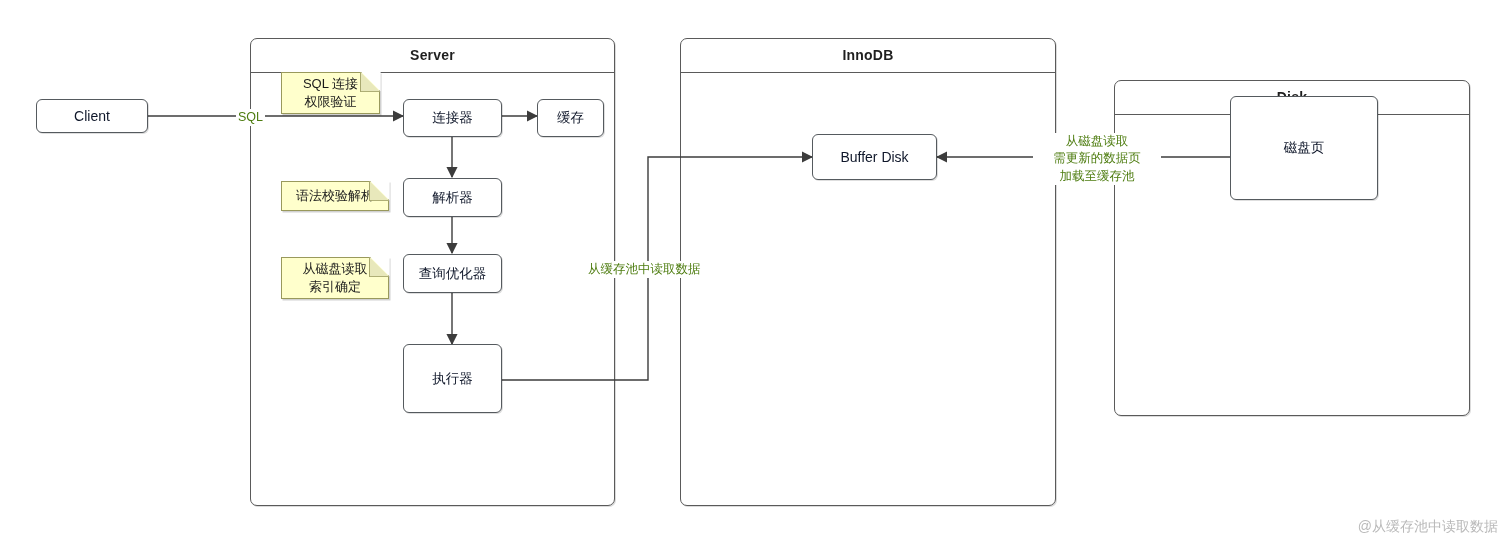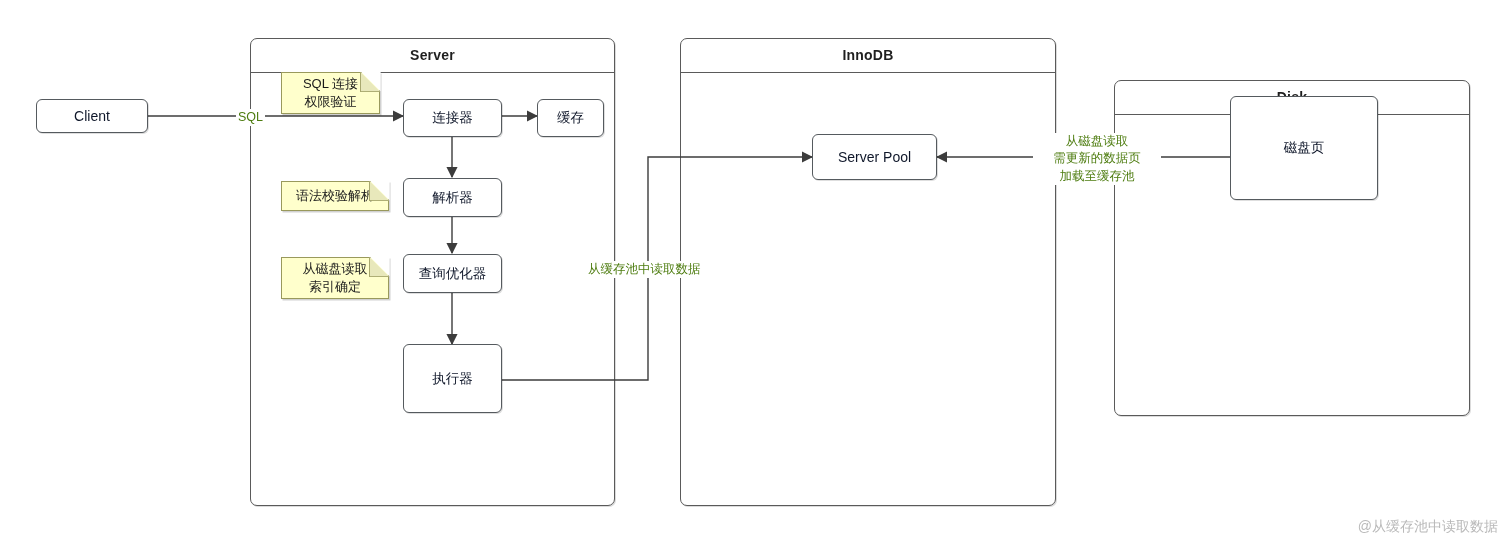--- a/index.html
+++ b/index.html
@@ -192,21 +192,21 @@
 
   <div class="node" style="left:403px; top:254px; width:99px; height:39px;">
     <span>查询优化器</span>
   </div>
 
   <div class="node" style="left:403px; top:344px; width:99px; height:69px;">
     <span>执行器</span>
   </div>
 
   <div class="node latin" style="left:812px; top:134px; width:125px; height:46px;">
-    <span>Server Pool</span>
+    <span>Buffer Disk</span>
   </div>
 
   <div class="node" style="left:1230px; top:96px; width:148px; height:104px;">
     <span>磁盘页</span>
   </div>
 
   <div class="note" style="left:281px; top:72px; width:99px; height:42px;">
     <span class="note-line">SQL 连接</span>
     <span class="note-line">权限验证</span>
     <span class="fold-cover"></span>

